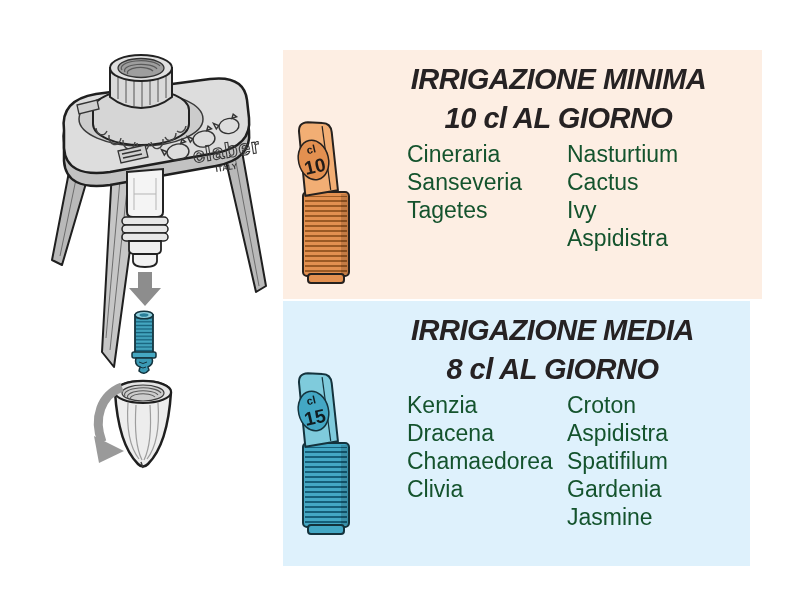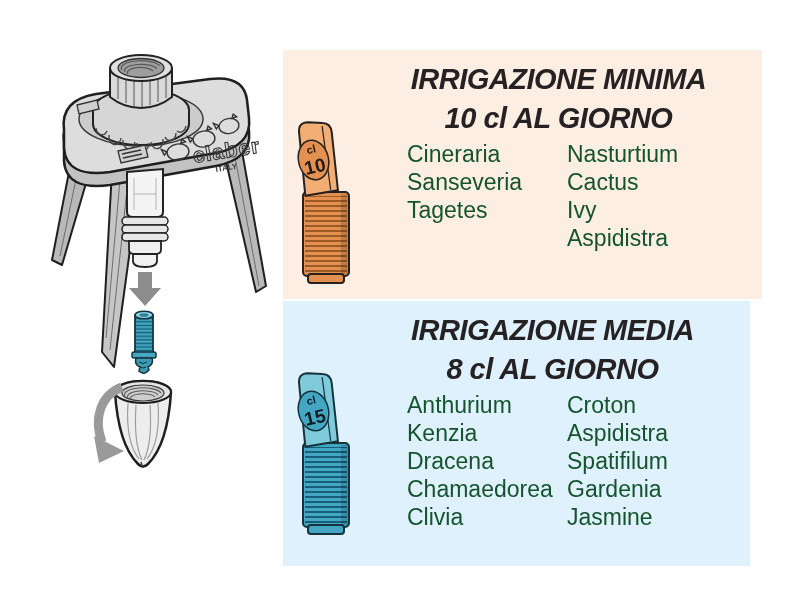--- a/index.html
+++ b/index.html
@@ -203,21 +203,20 @@
       <g transform="rotate(-13 32 74)">
         <path d="M15,78 L23,16 Q24,5 34,7 L48,11 Q56,13 55,22 L48,80 Z" fill="#7fcbdc" stroke="#14333d" stroke-width="2" stroke-linejoin="round"></path>
         <path d="M47,14 L41,78" stroke="#14333d" stroke-width="1.2" fill="none"></path>
         <ellipse cx="31" cy="45" rx="15" ry="20" fill="#43a7c4" stroke="#14333d" stroke-width="1.5"></ellipse>
         <text x="31" y="38" font-size="11" font-weight="bold" text-anchor="middle" fill="#101c20">cl</text>
         <text x="31" y="58" font-size="19" font-weight="bold" text-anchor="middle" fill="#101c20">15</text>
       </g>
     </svg>
 
     <div class="plant-col c1">
-      <div>Anthurium</div>
       <div>Kenzia</div>
       <div>Dracena</div>
       <div>Chamaedorea</div>
       <div>Clivia</div>
     </div>
     <div class="plant-col c2">
       <div>Croton</div>
       <div>Aspidistra</div>
       <div>Spatifilum</div>
       <div>Gardenia</div>

